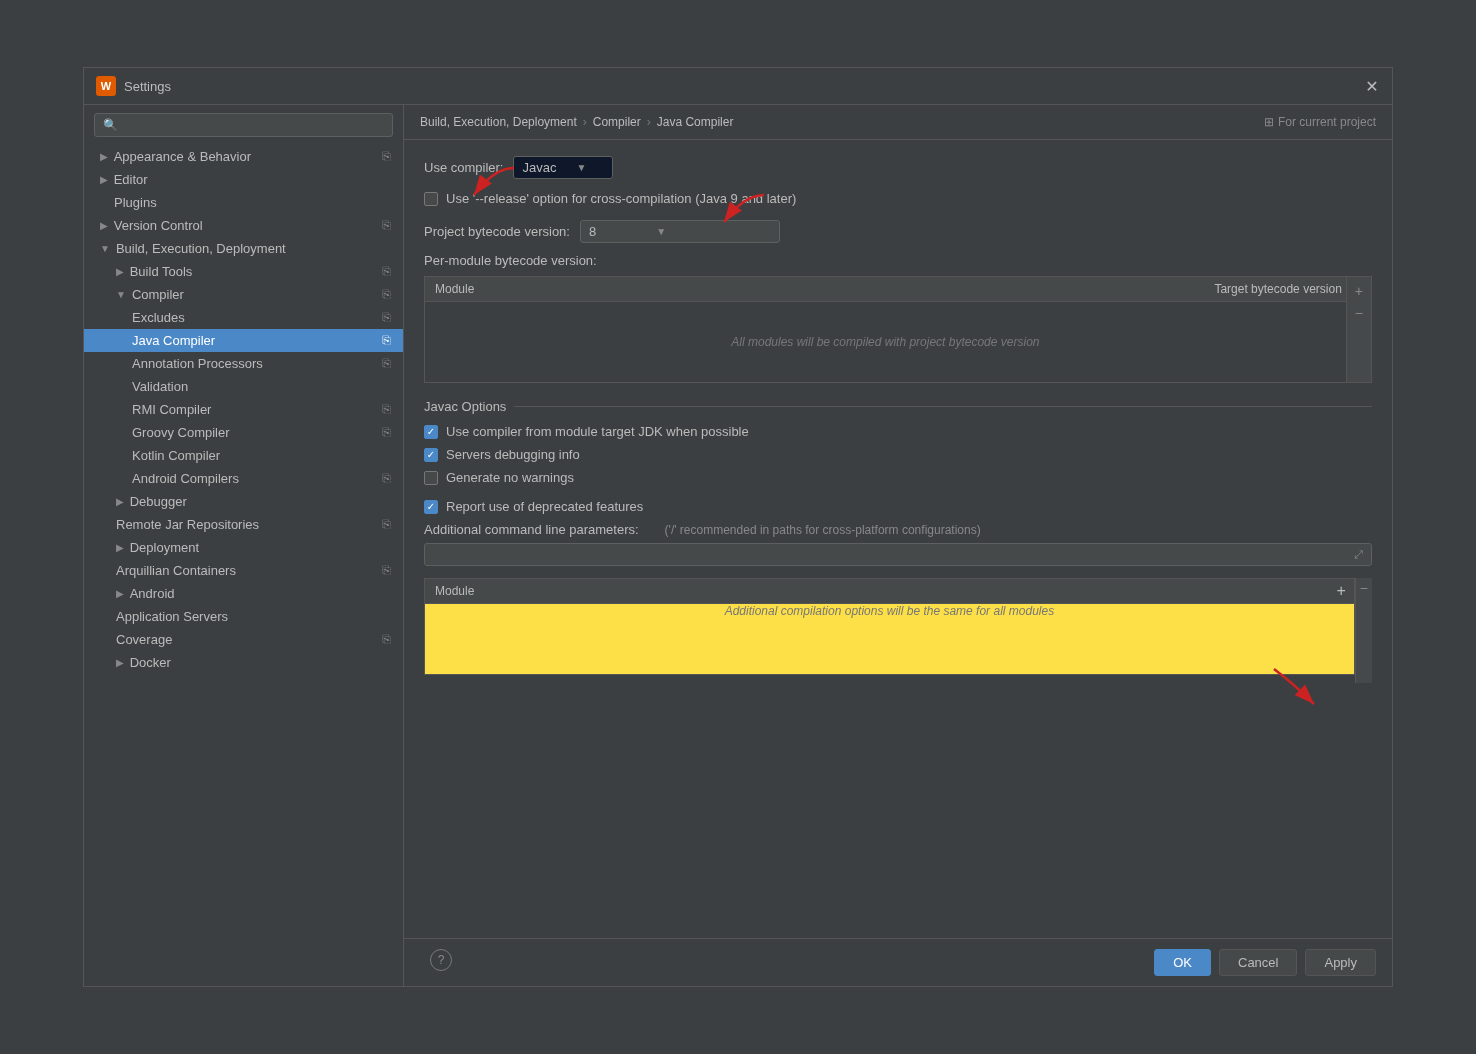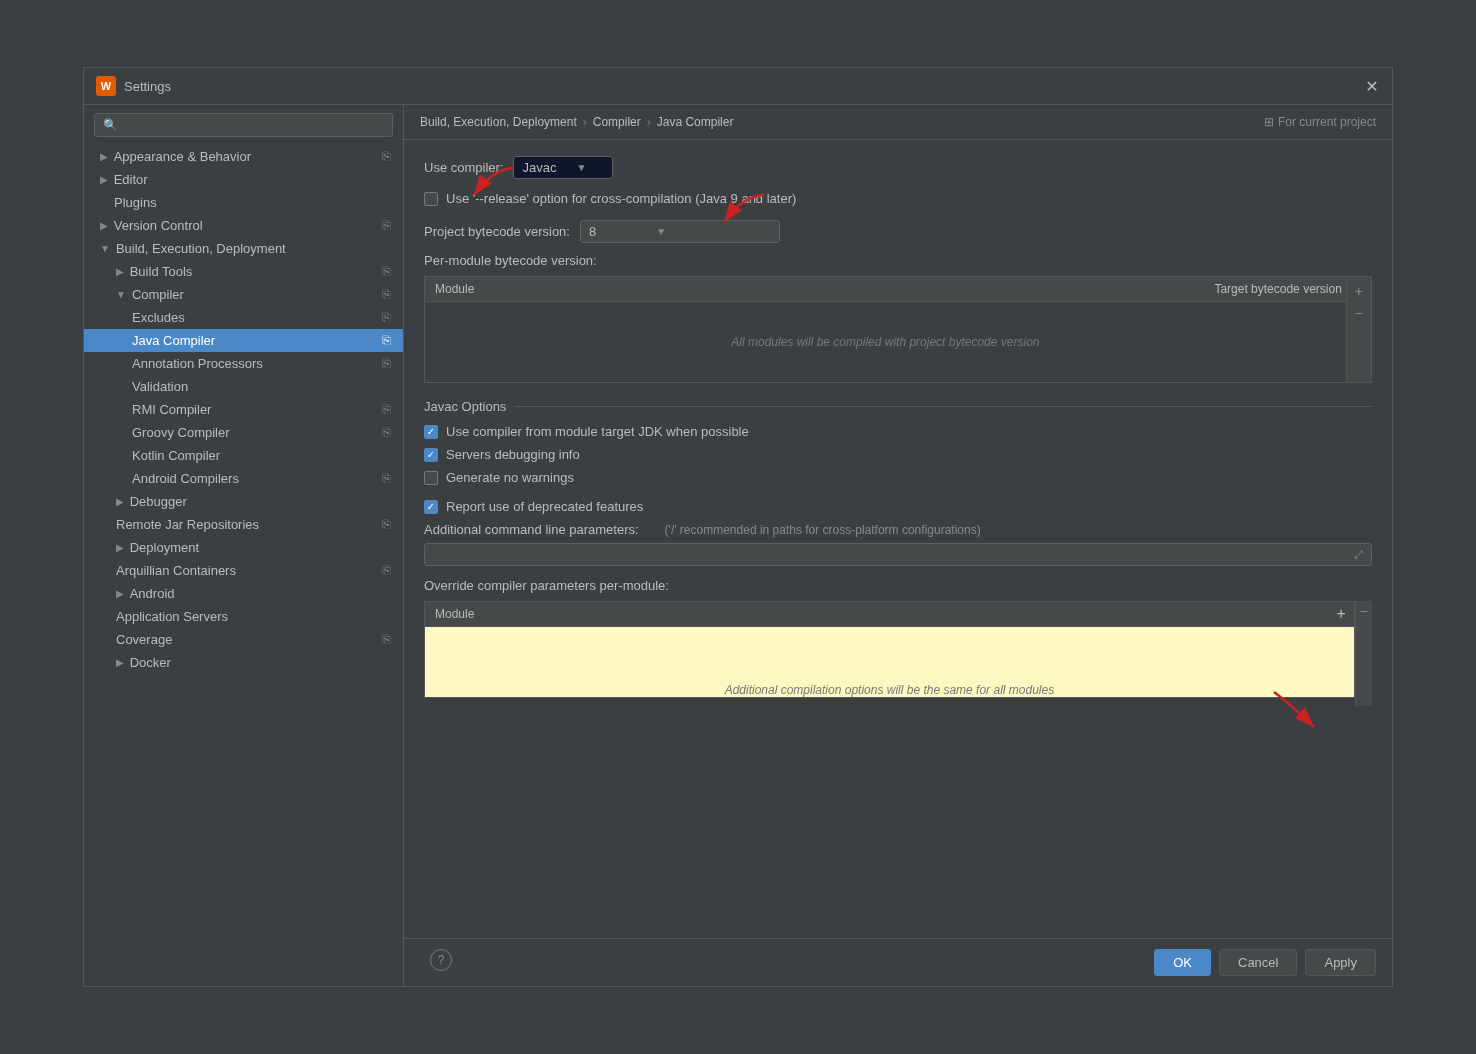--- a/index.html
+++ b/index.html
@@ -256,24 +256,24 @@
       background: #45494a;
       display: flex;
       border-bottom: 1px solid #555;
       align-items: center;
     }
     .table2-col1 { flex: 1; padding: 5px 10px; color: #bbbbbb; font-size: 12px; }
     .table2-col2 { flex: 2; padding: 5px 10px; color: #bbbbbb; font-size: 12px; border-left: 1px solid #555; }
     .table2-add { padding: 2px 8px; color: #bbbbbb; font-size: 16px; cursor: pointer; background: transparent; border: none; }
     .table2-body {
       display: flex;
-      align-items: flex-end;
+      align-items: flex-start;
       justify-content: center;
       min-height: 70px;
-      background: #fef9c3;
+      background: #fde047;
     }
     .table2-empty { color: #777; font-size: 12px; font-style: italic; }
     .table2-side {
       display: flex;
       flex-direction: column;
       background: #45494a;
       border-left: 1px solid #555;
     }
 
     .footer {
@@ -527,23 +527,20 @@
 
         <div style="display:flex; align-items:baseline; gap:10px; margin-bottom:6px;">
           <span class="label">Additional command line parameters:</span>
           <span class="cmd-note">('/' recommended in paths for cross-platform configurations)</span>
         </div>
         <div class="cmd-input-row">
           <span style="flex:1;"></span>
           <span class="cmd-input-expand">⤢</span>
         </div>
 
-        <div style="margin-bottom:8px;">
-          <span class="override-label">Override compiler parameters per-module:</span>
-        </div>
 
         <div style="display:flex;">
           <div class="table2-container" style="flex:1;">
             <div class="table2-header">
               <div class="table2-col1">Module</div>
               <button class="table2-add">+</button>
             </div>
             <div class="table2-body" style="position:relative;">
               <span class="table2-empty">Additional compilation options will be the same for all modules</span>
 

